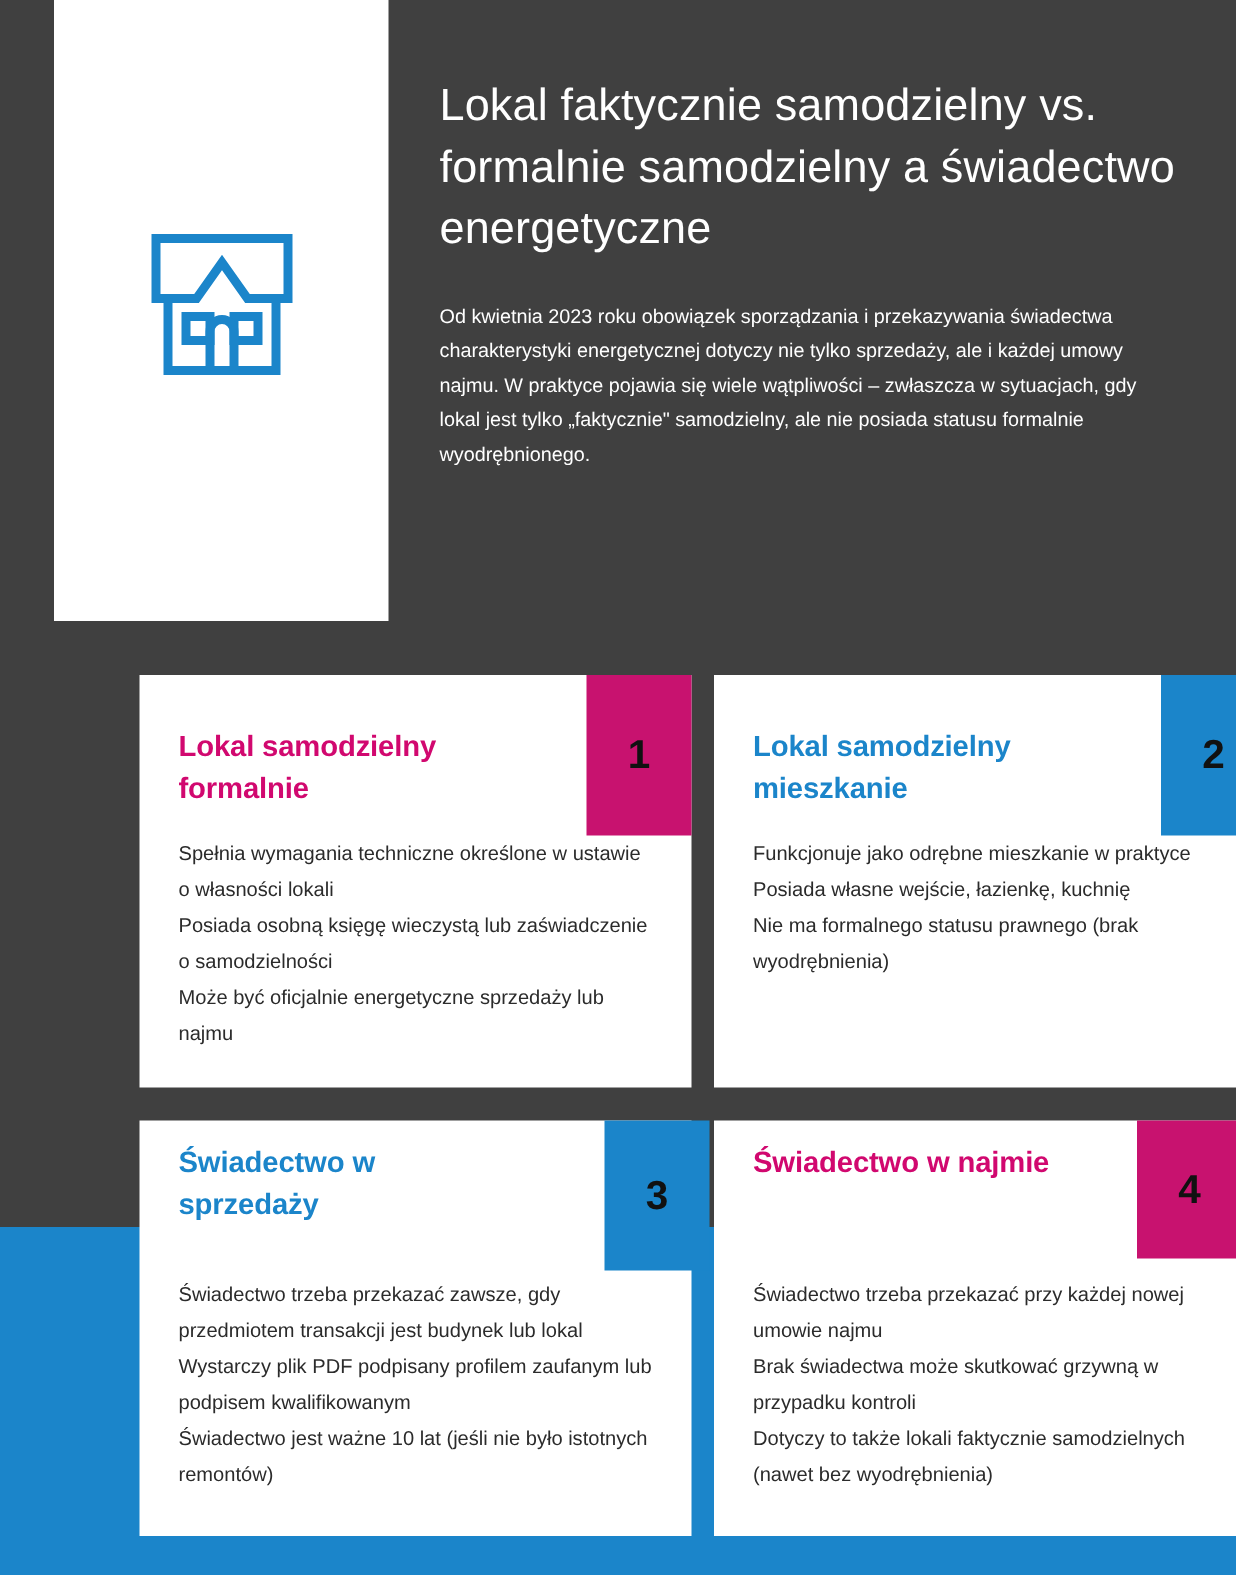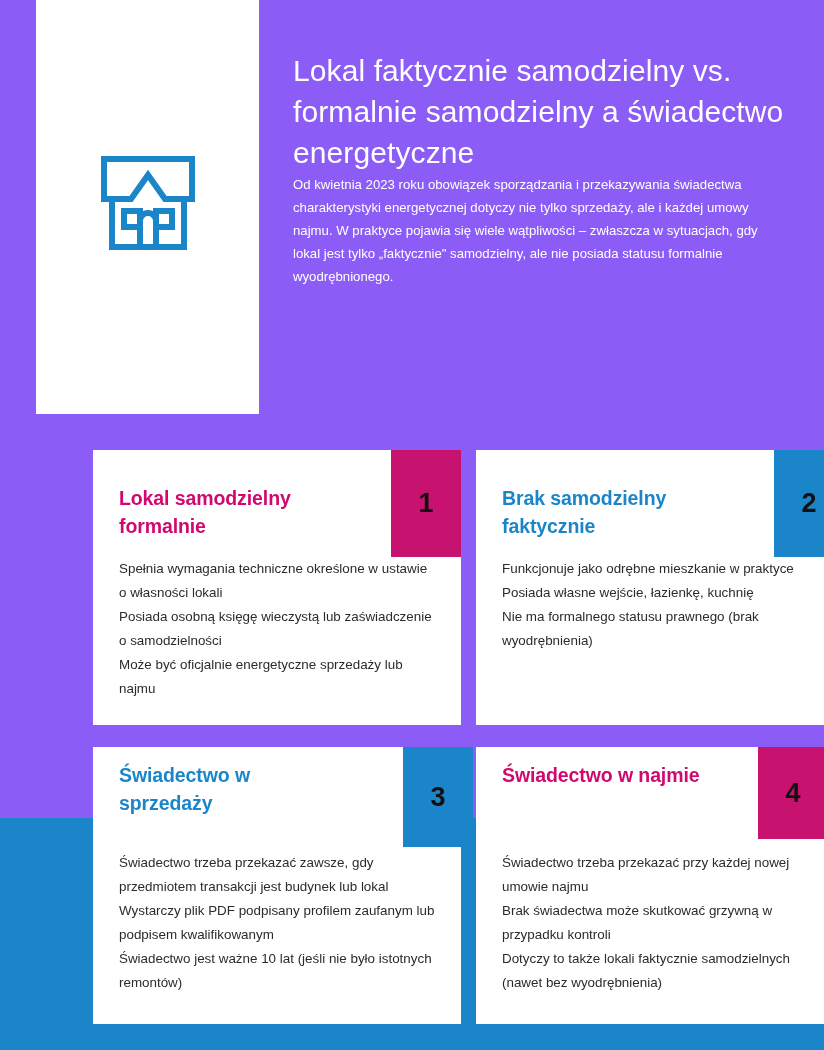--- a/index.html
+++ b/index.html
@@ -9,21 +9,21 @@
     height: 1050px;
     background: #1b85ca;
     font-family: "Liberation Sans", sans-serif;
     overflow: hidden;
   }
 
   #page {
     position: relative;
     width: 824px;
     height: 818px;
-    background: #8b5cf6;
+    background: #404040;
   }
 
   
   .hero-panel {
     position: absolute;
     left: 36px;
     top: 0;
     width: 223px;
     height: 414px;
     background: #ffffff;
@@ -43,20 +43,21 @@
 
   .hero-title {
     color: #ffffff;
     font-size: 30px;
     line-height: 41px;
     font-weight: 400;
     letter-spacing: 0.1px;
   }
 
   .hero-intro {
+    margin-top: 26px;
     color: #ffffff;
     font-size: 13.2px;
     line-height: 23px;
     font-weight: 400;
     max-width: 468px;
   }
 
   
   .cards {
     position: absolute;
@@ -167,21 +168,21 @@
         </div>
         <div class="card-body">
           <span class="bullet-line">Spełnia wymagania techniczne określone w ustawie o własności lokali</span>
           <span class="bullet-line">Posiada osobną księgę wieczystą lub zaświadczenie o samodzielności</span>
           <span class="bullet-line">Może być oficjalnie energetyczne sprzedaży lub najmu</span>
         </div>
       </div>
 
       <div class="card">
         <div class="card-head">
-          <div class="card-title blue">Brak samodzielny faktycznie</div>
+          <div class="card-title blue">Lokal samodzielny mieszkanie</div>
           <div class="badge b2">2</div>
         </div>
         <div class="card-body">
           <span class="bullet-line">Funkcjonuje jako odrębne mieszkanie w praktyce</span>
           <span class="bullet-line">Posiada własne wejście, łazienkę, kuchnię</span>
           <span class="bullet-line">Nie ma formalnego statusu prawnego (brak wyodrębnienia)</span>
         </div>
       </div>
 
     </div>

